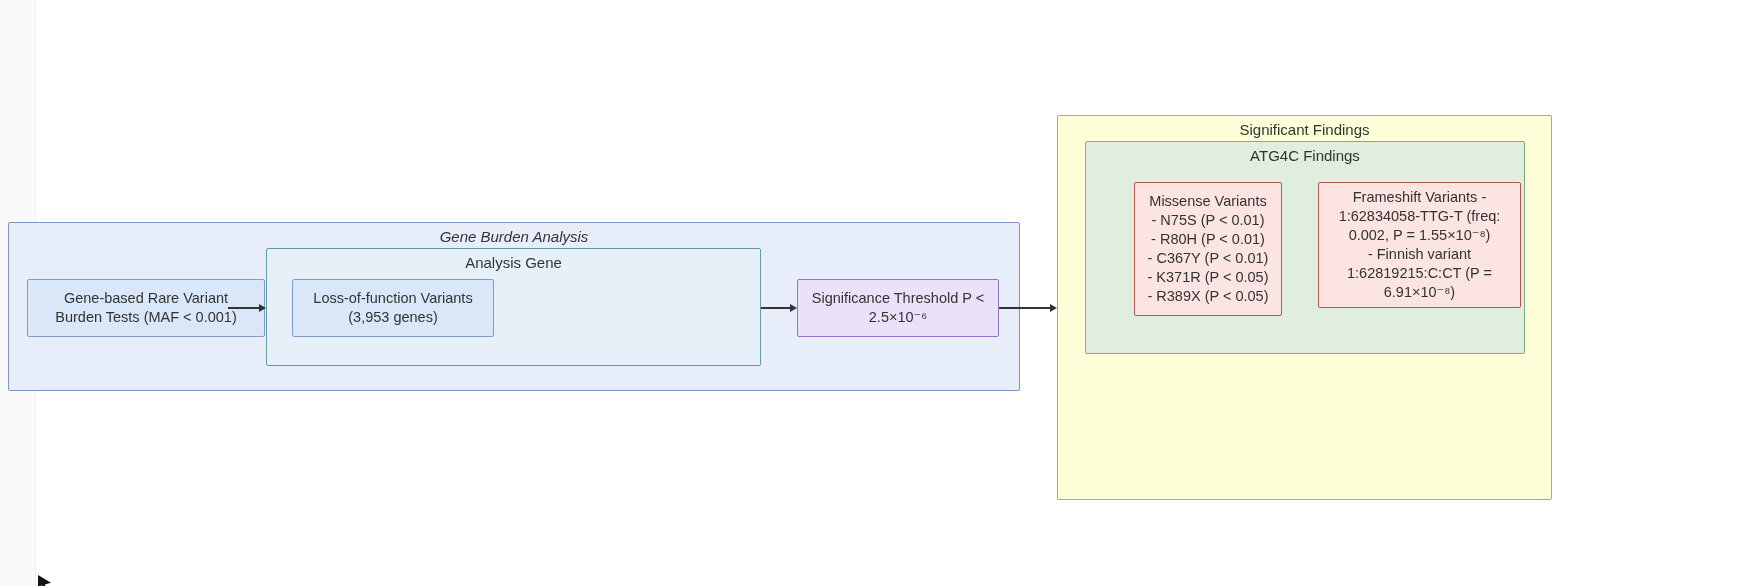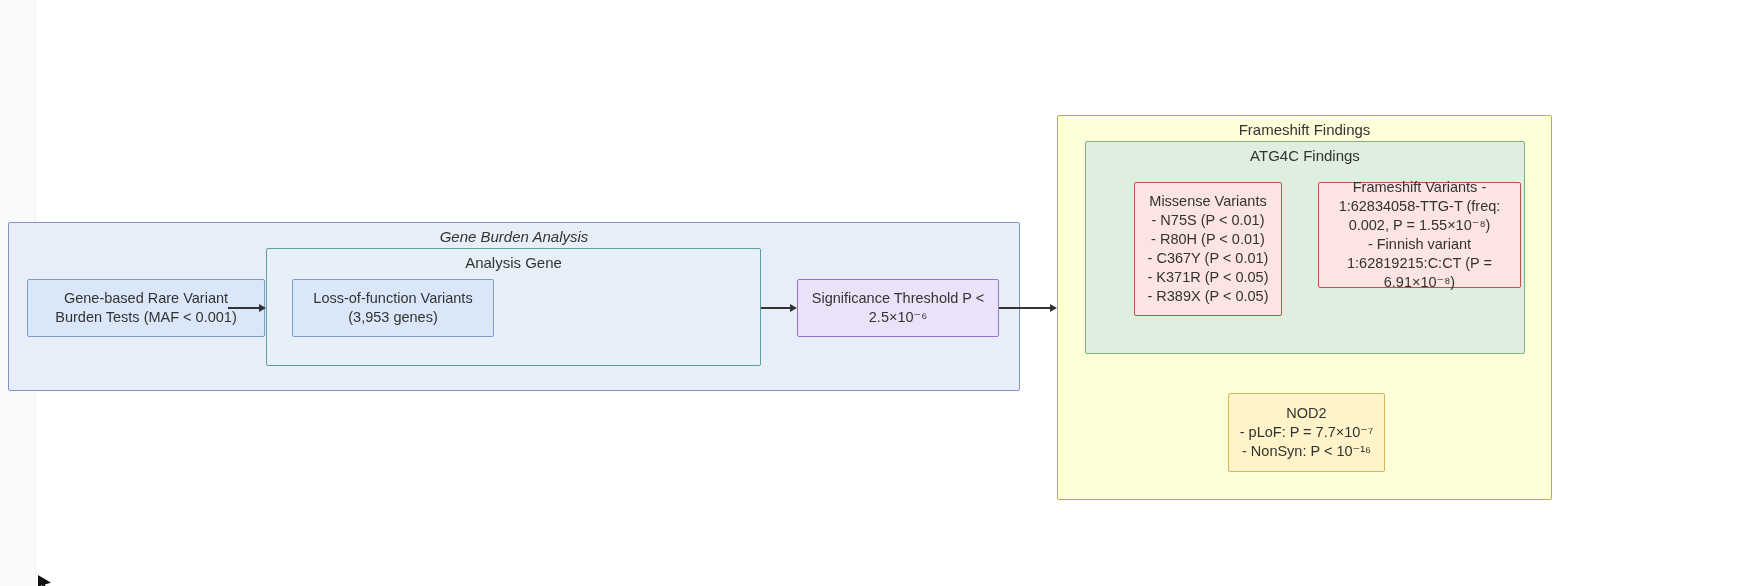--- a/index.html
+++ b/index.html
@@ -107,46 +107,41 @@
   <div class="node purple-node" style="left:797px; top:279px; width:202px; height:58px;">
     <span class="label">Significance Threshold P &lt;
 2.5×10⁻⁶</span>
   </div>
 
   <div class="arrow" style="left:228px; top:307px; width:31px;"></div>
   <div class="arrow" style="left:761px; top:307px; width:29px;"></div>
   <div class="arrow" style="left:999px; top:307px; width:51px;"></div>
 
   <div class="group yellow-group" style="left:1057px; top:115px; width:495px; height:385px;">
-    <div class="group-title">Frameshift Findings</div>
+    <div class="group-title">Significant Findings</div>
   </div>
 
   <div class="group green-group" style="left:1085px; top:141px; width:440px; height:213px;">
     <div class="group-title">ATG4C Findings</div>
   </div>
 
   <div class="node pink-node" style="left:1113px; top:182px; width:148px; height:134px;">
     <span class="label">Missense Variants
 - N75S (P &lt; 0.01)
 - R80H (P &lt; 0.01)
 - C367Y (P &lt; 0.01)
 - K371R (P &lt; 0.05)
 - R389X (P &lt; 0.05)</span>
   </div>
 
-  <div class="node pink-node" style="left:1297px; top:182px; width:203px; height:106px;">
+  <div class="node pink-node" style="left:1297px; top:182px; width:203px; height:126px;">
     <span class="label">Frameshift Variants -
 1:62834058-TTG-T  (freq:
 0.002, P = 1.55×10⁻⁸)
 - Finnish variant
 1:62819215:C:CT  (P =
 6.91×10⁻⁸)</span>
   </div>
 
-  <div class="node gold-node" style="left:1228px; top:393px; width:157px; height:79px;">
-    <span class="label">NOD2
-- pLoF: P = 7.7×10⁻⁷
-- NonSyn: P &lt; 10⁻¹⁶</span>
-  </div>
 
   <div class="cursor-mark"></div>
 
 </div>
 
 </body></html>

